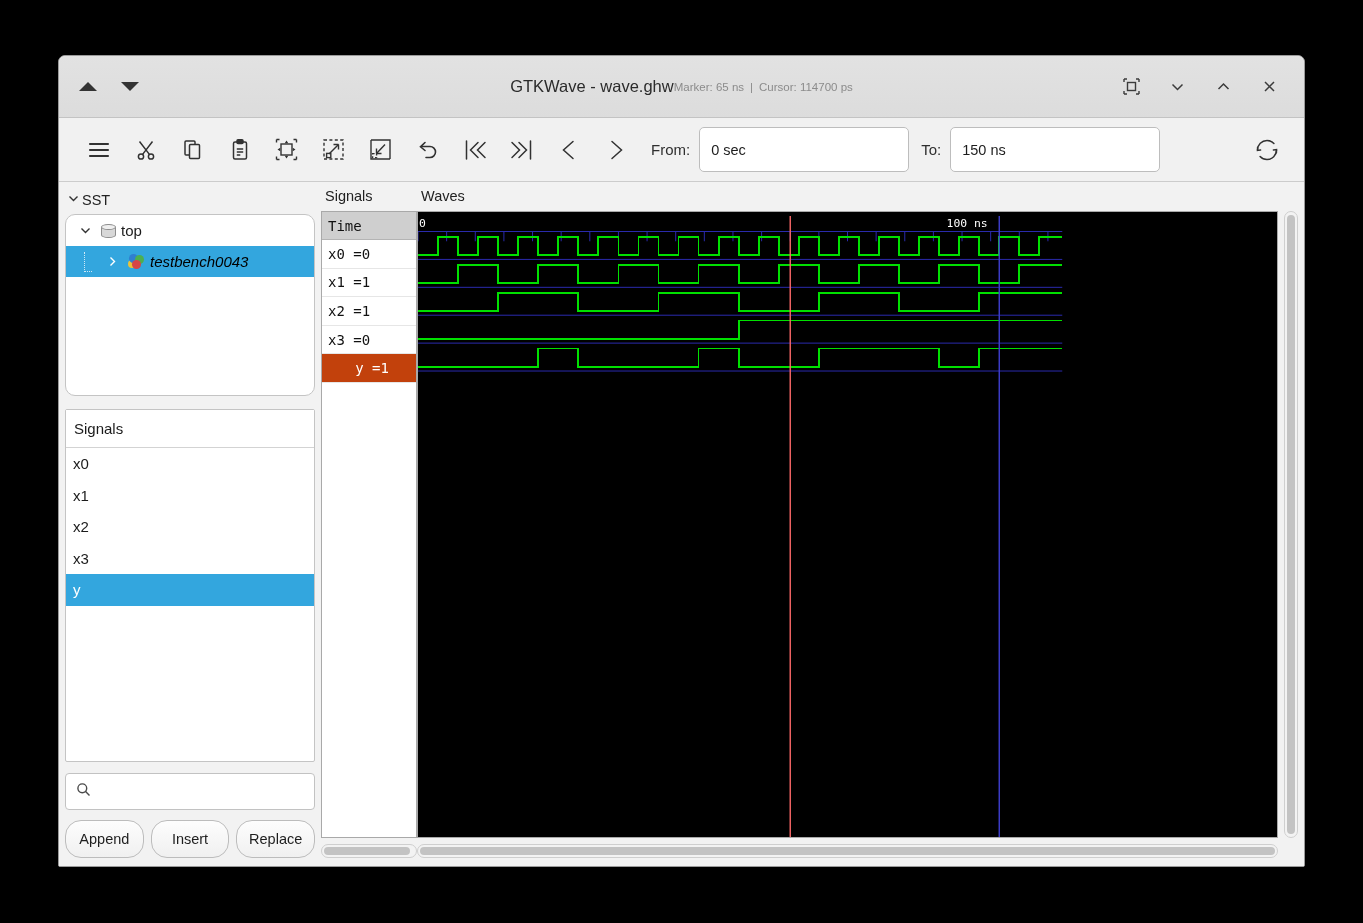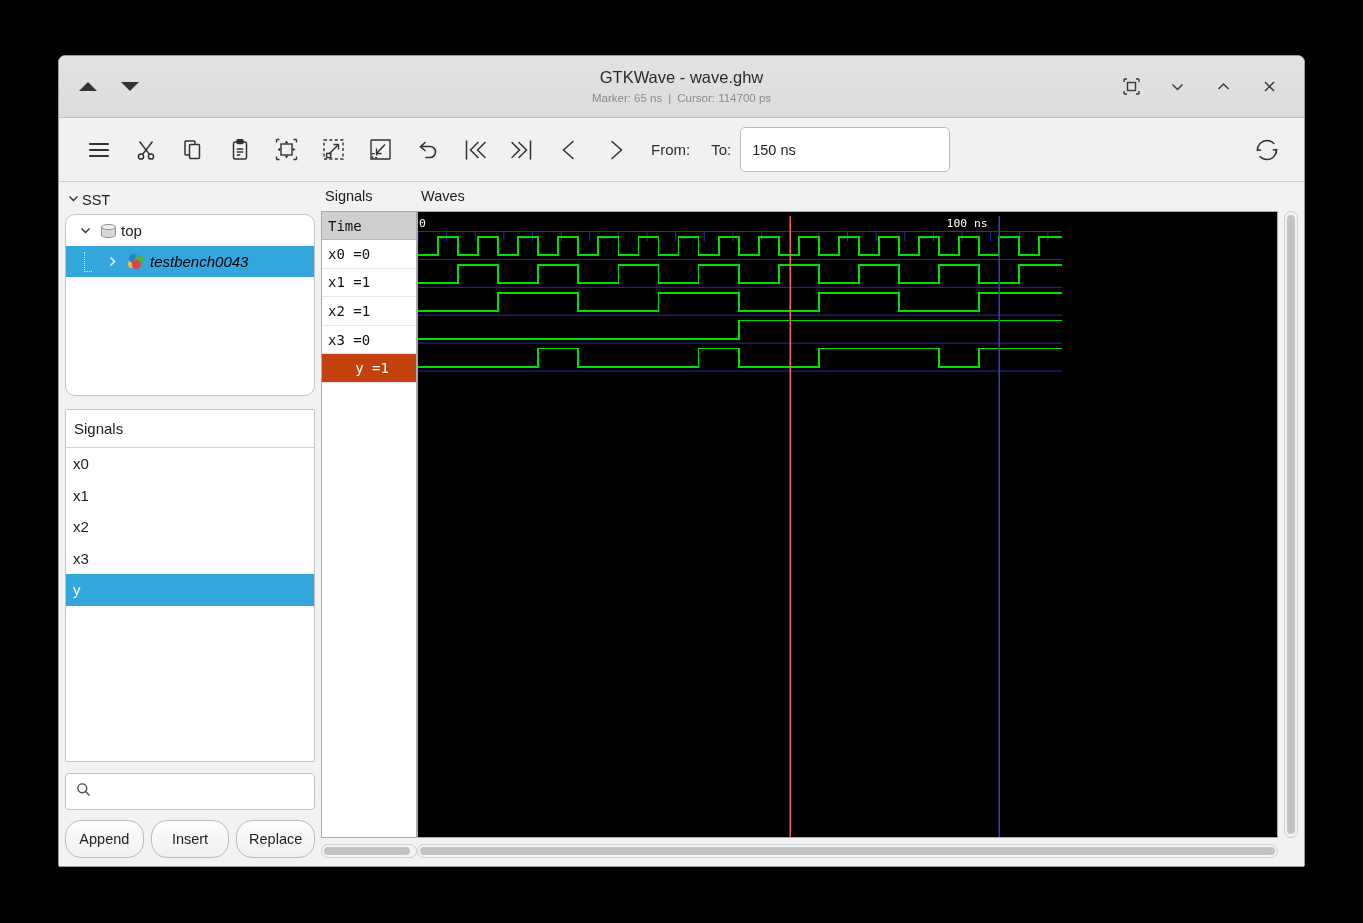--- a/index.html
+++ b/index.html
@@ -32,21 +32,21 @@
     display: flex; align-items: center;
     position: relative;
     border-radius: 6px 6px 0 0;
   }
   .tb-left { display: flex; align-items: center; gap: 24px; padding-left: 20px; width: 180px; }
   .tri { width: 0; height: 0; cursor: default; }
   .tri-up   { border-left: 9px solid transparent; border-right: 9px solid transparent; border-bottom: 9px solid #333; }
   .tri-down { border-left: 9px solid transparent; border-right: 9px solid transparent; border-top: 9px solid #333; }
   .tb-center {
     position: absolute; left: 0; right: 0; top: 0; bottom: 0;
-    display: flex; flex-direction: column; align-items: center; justify-content: center;
+    display: flex; flex-direction: row; align-items: center; justify-content: center;
     pointer-events: none;
   }
   .tb-title { font-size: 16.5px; color: #2b2b2b; line-height: 21px; }
   .tb-sub { font-size: 11.5px; color: #8b8b8b; line-height: 18px; margin-top: 1px; }
   .tb-sub .sep { margin: 0 6px; }
   .tb-right {
     margin-left: auto; display: flex; align-items: center;
     gap: 20px; padding-right: 22px;
   }
   .winbtn {
@@ -347,20 +347,21 @@
             <path d="M17 4.5 7.5 13 17 21.5"></path>
           </svg>
       </div>
       <div class="tbtn">
         <svg width="26" height="26" viewBox="0 0 26 26" fill="none" stroke="#323232" stroke-width="1.5" stroke-linecap="round">
             <path d="M9 4.5 18.5 13 9 21.5"></path>
           </svg>
       </div>
 
       <div class="tbl-label">From:</div>
+      <div class="tinput" id="from-input">0 sec</div>
       <div class="tbl-label">To:</div>
       <div class="tinput" id="to-input">150 ns</div>
       <div class="tspacer"></div>
       <div class="tbtn">
         <svg width="28" height="28" viewBox="0 0 28 28" fill="none" stroke="#323232" stroke-width="1.5" stroke-linecap="round">
           <path d="M23.5 14a9.5 9.5 0 0 1-9.5 9.5 9.5 9.5 0 0 1-6.9-3"></path>
           <path d="M4.5 14a9.5 9.5 0 0 1 9.5-9.5 9.5 9.5 0 0 1 6.9 3"></path>
           <path d="M4.6 11.2 4.5 14.4 7.6 14"></path>
           <path d="M23.4 16.8 23.5 13.6 20.4 14"></path>
         </svg>

